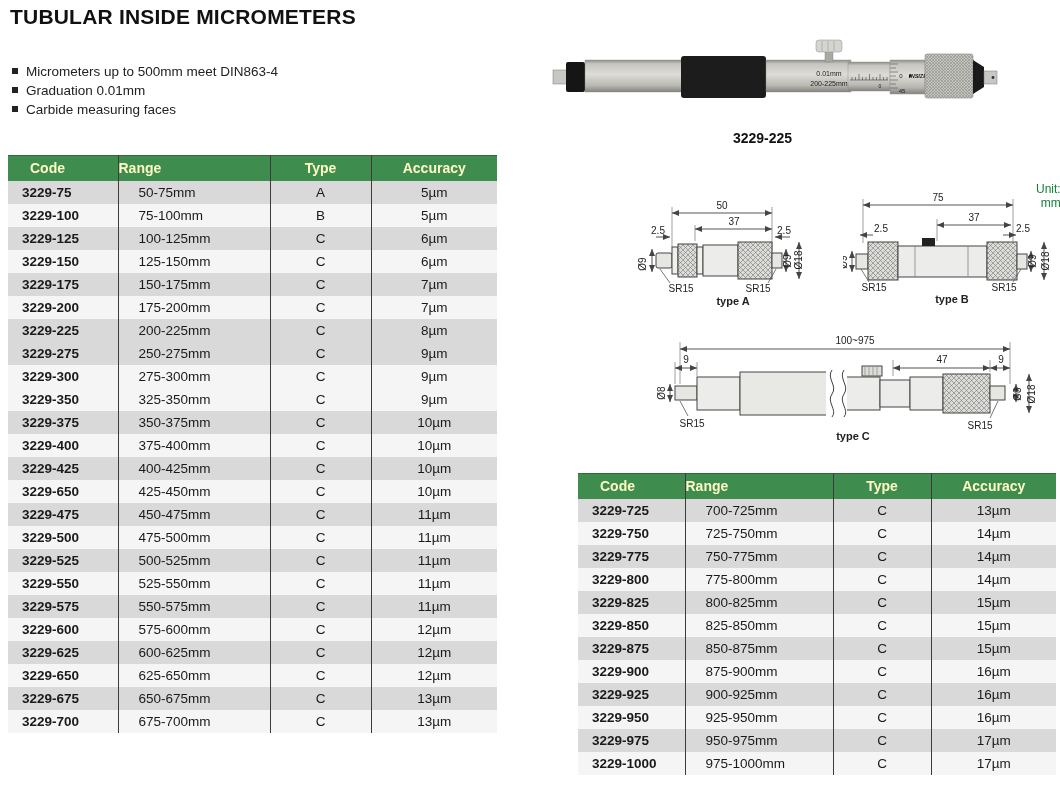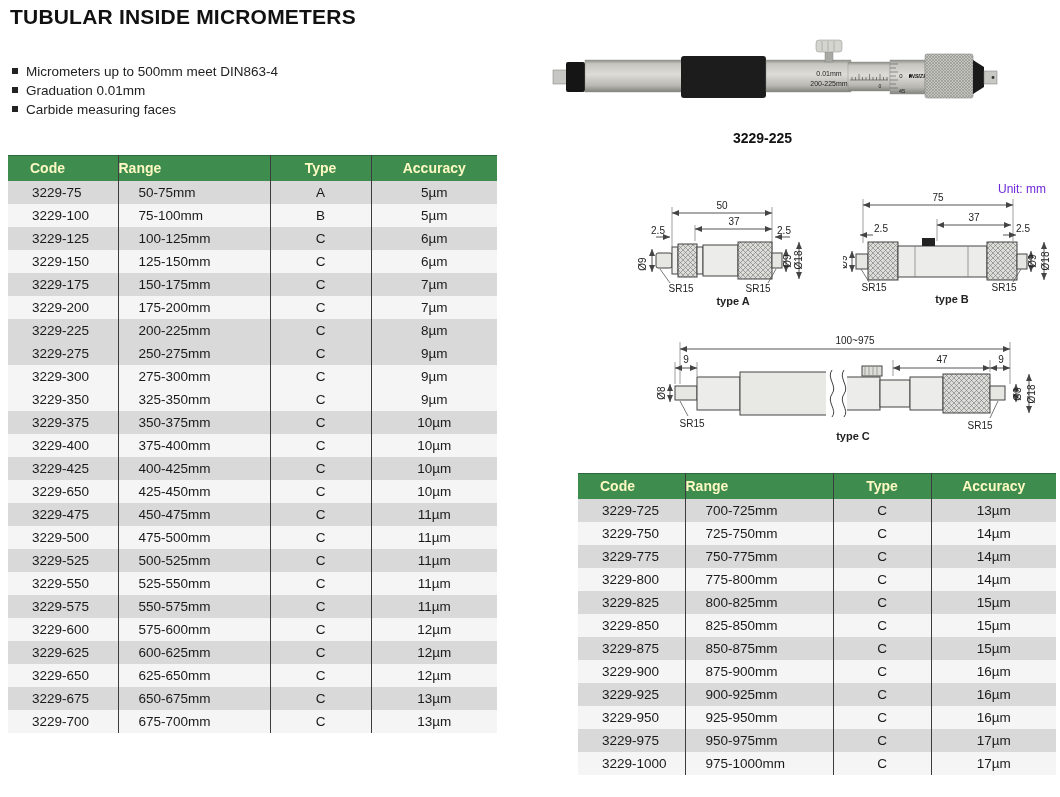--- a/index.html
+++ b/index.html
@@ -22,31 +22,31 @@
     height:25px; border-top:1px solid #2d6b3c;
   }
   table.spec td { font-size:13.5px; height:23px; color:#1a1a1a; }
   table.spec th, table.spec td { border-right:1px solid #3c3c3c; overflow:hidden; white-space:nowrap; }
   table.spec th:last-child, table.spec td:last-child { border-right:none; }
   table.spec tbody tr.odd  { background:var(--rowAlt,#d9d9d9); }
   table.spec tbody tr.even { background:var(--rowLight,#f5f5f5); }
   table.spec th:nth-child(1){ text-align:left; padding-left:22px; }
   table.spec th:nth-child(2){ text-align:left; }
   table.spec th:nth-child(3), table.spec th:nth-child(4){ text-align:center; }
-  table.spec td:nth-child(1){ font-weight:normal; padding-left:24px; }
+  table.spec td:nth-child(1){ font-weight:bold; padding-left:14px; }
   table.spec td:nth-child(2){ padding-left:20px; }
   table.spec td:nth-child(3), table.spec td:nth-child(4){ text-align:center; }
 
   #table-left  { left:8px;   top:155px; }
   #table-right { left:578px; top:473px; }
 
   .photo-wrap { left:540px; top:36px; width:470px; height:94px; }
   .photo-label { left:540px; top:130px; width:445px; text-align:center; font-size:14px; font-weight:bold; color:#111; }
 
-  .unit-note { left:998px; top:182px; font-size:12px; color:#6d28d9;text-align:right; }
+  .unit-note { left:1036px; top:182px; font-size:12px; color:#15803d;text-align:right; }
 
   #dgmA { left:608px; top:185px; }
   #dgmB { left:843px; top:183px; }
   #dgmC { left:604px; top:328px; }
 
   svg { display:block; }
   svg text { font-family:"Liberation Sans", sans-serif; fill:#222; }
   .dim  { font-size:10px; }
   .cap  { font-size:11px; font-weight:bold; }
   .dline { stroke:#555; stroke-width:1; fill:none; }

